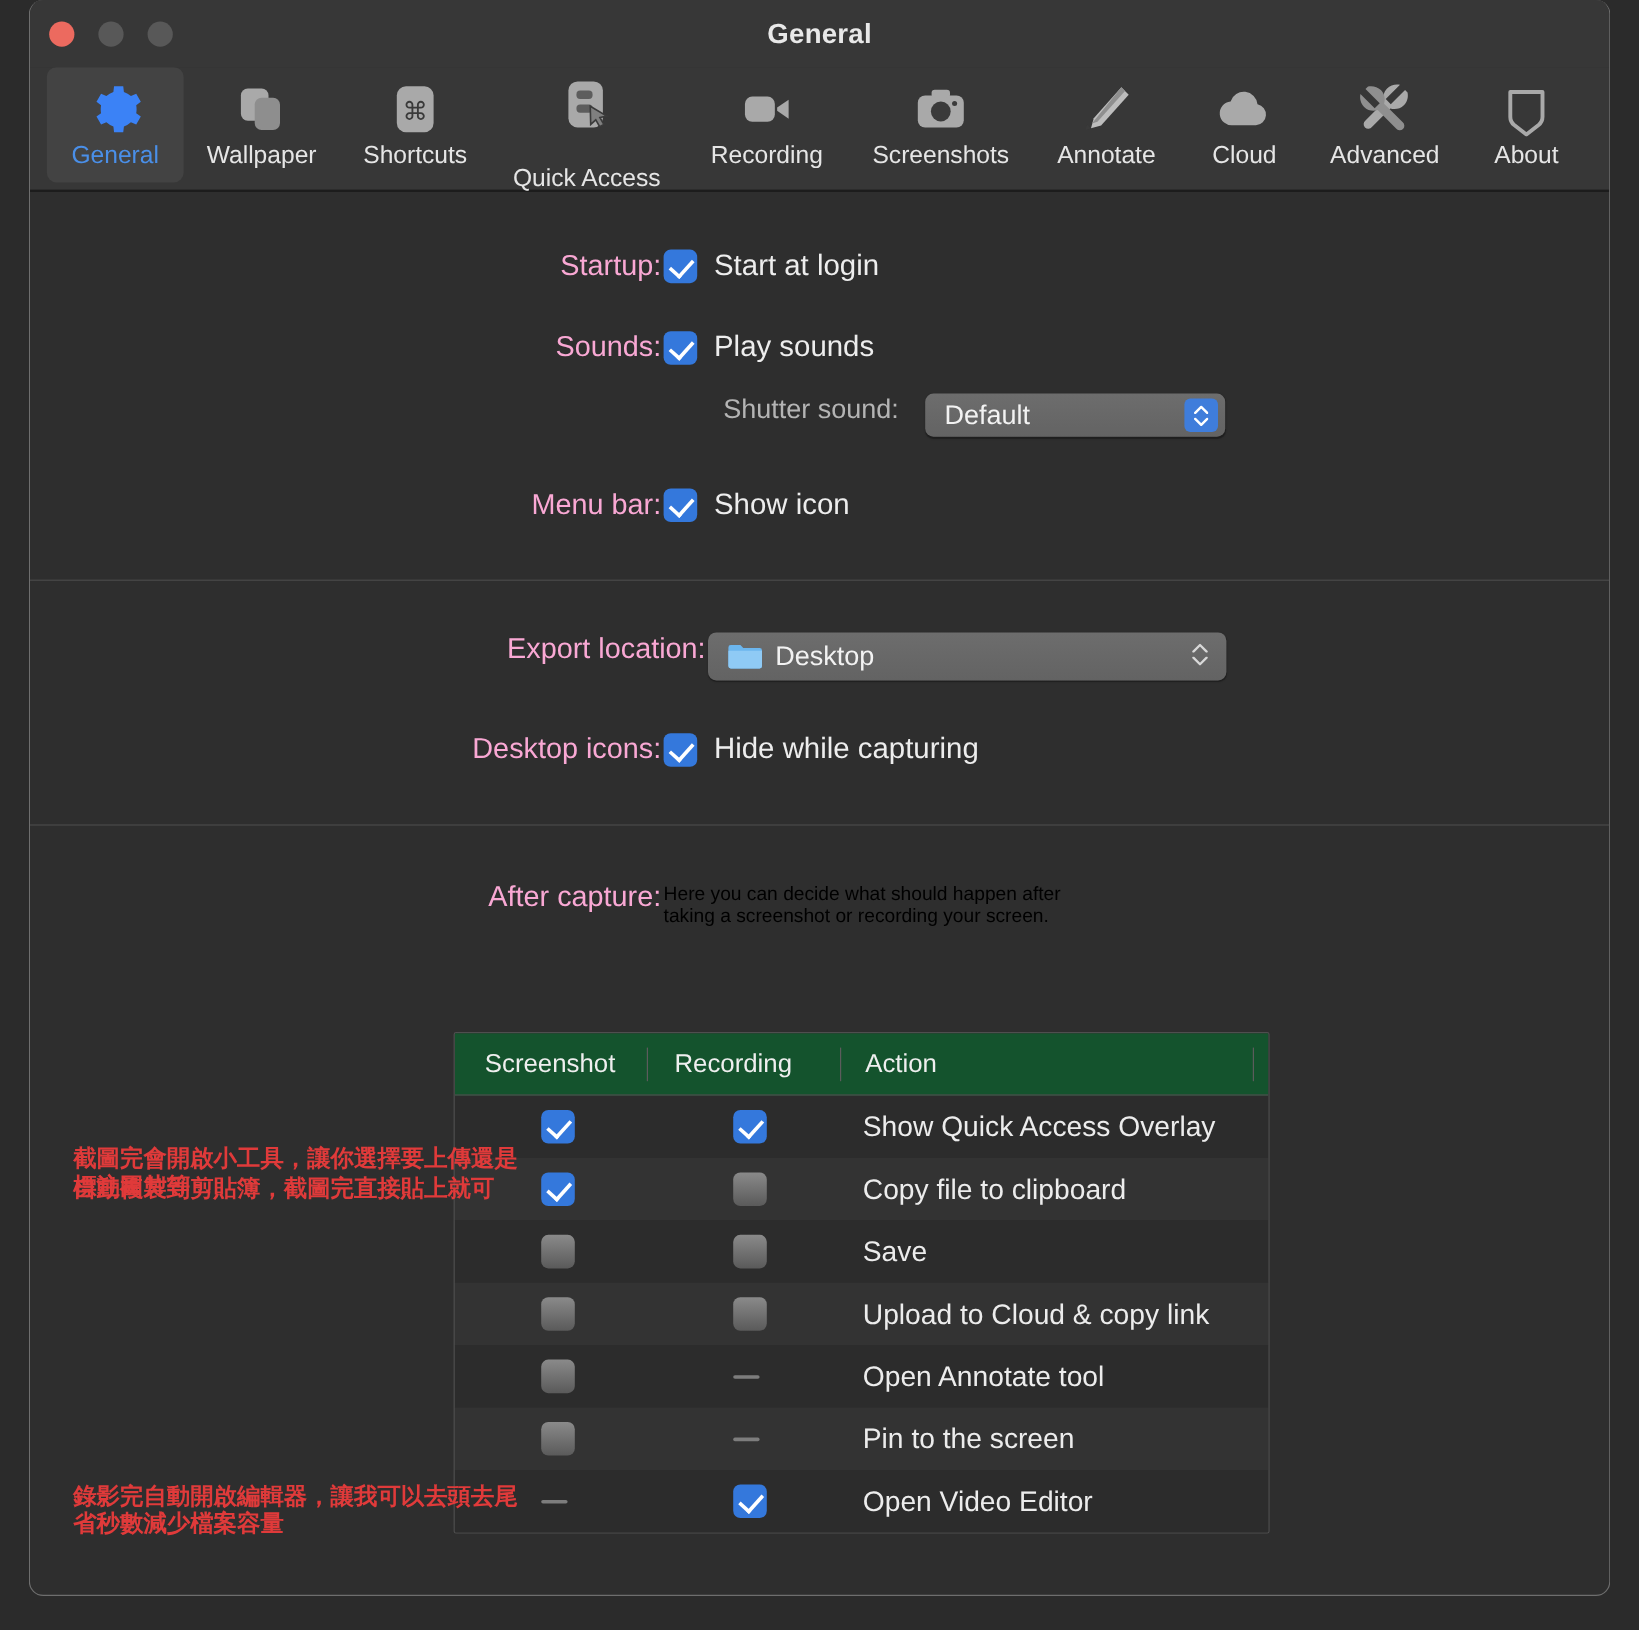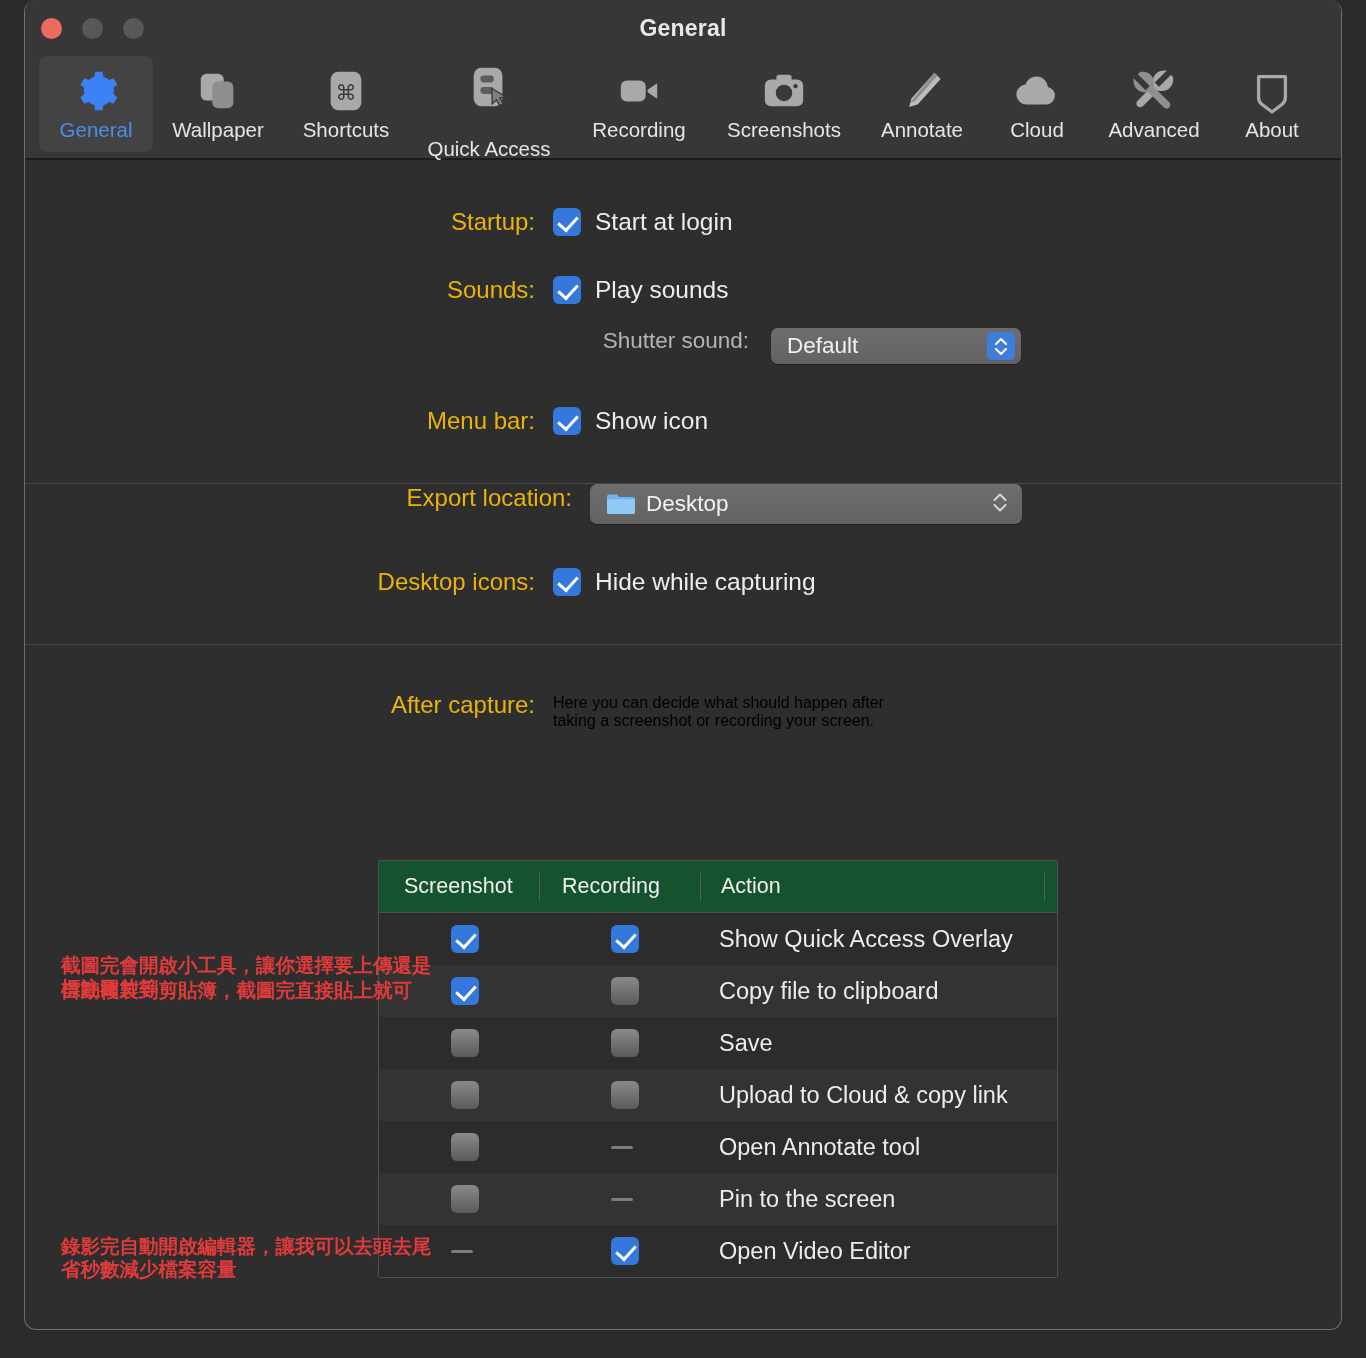--- a/index.html
+++ b/index.html
@@ -76,22 +76,22 @@
   .tb-item[data-name="tab-about"]        { width: 106px; }
 
   
   #content { position: relative; }
   .section { position: relative; }
   .hr { height: 1px; background: #4a4a4a; }
 
   .row { display: flex; align-items: flex-start; }
   .row-label {
     width: 528px; text-align: right;
-    font-size: 24px; color: #eab308;
-    padding-right: 18px;
+    font-size: 24px; color: #f9a8d4;
+    padding-right: 2px;
   }
   .row-ctl { display: flex; align-items: center; }
 
   
   .cbox {
     width: 28px; height: 28px; border-radius: 6px;
     flex: 0 0 28px;
     position: relative;
   }
   .cbox.on  { background: #3478dc; }
@@ -339,21 +339,21 @@
           <div class="cbox on" data-name="show-icon-checkbox"></div>
           <span class="cb-text" data-name="show-icon-label">Show icon</span>
         </div>
       </div>
     </div>
 
     <div class="hr" data-name="section-divider-1"></div>
 
     <div class="section" data-name="section-export">
 
-      <div class="row" style="" data-name="row-export-location">
+      <div class="row" style="margin-top:43px;" data-name="row-export-location">
         <div class="row-label" style="width:565px;" data-name="export-location-label">Export location:</div>
         <div class="row-ctl" data-name="export-location-control">
           <div class="popup" style="width:432px;height:40px;" data-name="export-location-dropdown">
             <span class="folder-icon" data-name="folder-icon">
               <svg width="30" height="24" viewBox="0 0 30 24">
                 <path d="M1 4.5a2 2 0 012-2h8l2.4 2.6H27a2 2 0 012 2V20a2 2 0 01-2 2H3a2 2 0 01-2-2z" fill="#6cb6ee"></path>
                 <path d="M1 7.2h28V20a2 2 0 01-2 2H3a2 2 0 01-2-2z" fill="#8fcaf5"></path>
               </svg>
             </span>
             <span class="val" data-name="export-location-value">Desktop</span>

